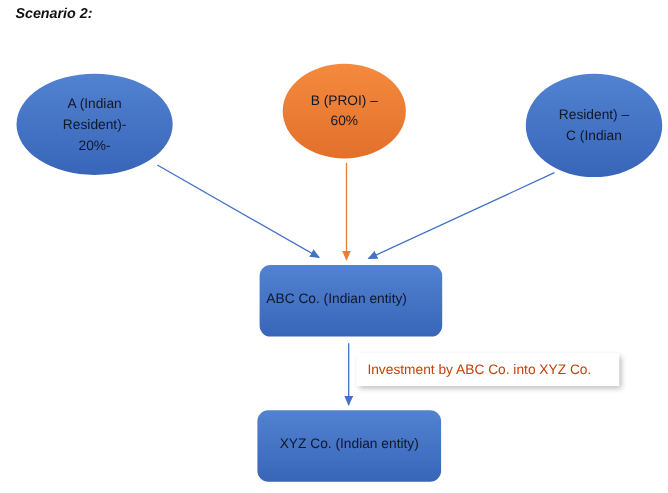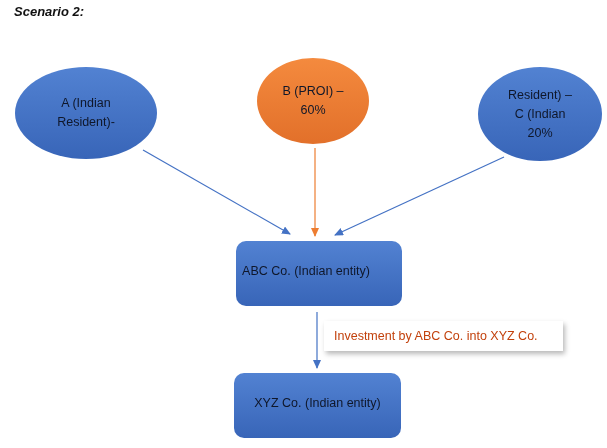--- a/index.html
+++ b/index.html
@@ -46,35 +46,35 @@
   <line x1="143" y1="150" x2="290" y2="234" stroke="#4472C4" stroke-width="1.2" marker-end="url(#arrBlue)"></line>
   <line x1="315" y1="148" x2="315" y2="236" stroke="#ED7D31" stroke-width="1.2" marker-end="url(#arrOrange)"></line>
   <line x1="504" y1="157" x2="335" y2="235" stroke="#4472C4" stroke-width="1.2" marker-end="url(#arrBlue)"></line>
   <line x1="317" y1="312" x2="317" y2="368" stroke="#4472C4" stroke-width="1.2" marker-end="url(#arrBlue)"></line>
 </svg>
 
 <div class="node-text" style="left:15px; top:67px; width:142px; height:92px;">
   <div>
     <div>A (Indian</div>
     <div>Resident)-</div>
+    <div>20%-</div>
   </div>
 </div>
 
 <div class="node-text" style="left:257px; top:58px; width:112px; height:86px;justify-content:center;">
   <div>
     <div>B (PROI) –</div>
     <div>60%</div>
   </div>
 </div>
 
 <div class="node-text" style="left:478px; top:67px; width:124px; height:94px;">
   <div>
     <div>Resident) –</div>
     <div>C (Indian</div>
-    <div>20%</div>
   </div>
 </div>
 
 <div class="node-text" style="left:236px; top:241px; width:140px; height:60px;">ABC Co. (Indian entity)</div>
 
 <div class="node-text" style="left:234px; top:373px; width:167px; height:60px;">XYZ Co. (Indian entity)</div>
 
 <div class="label-box">
   <span>Investment by ABC Co. into XYZ Co.</span>
 </div>

